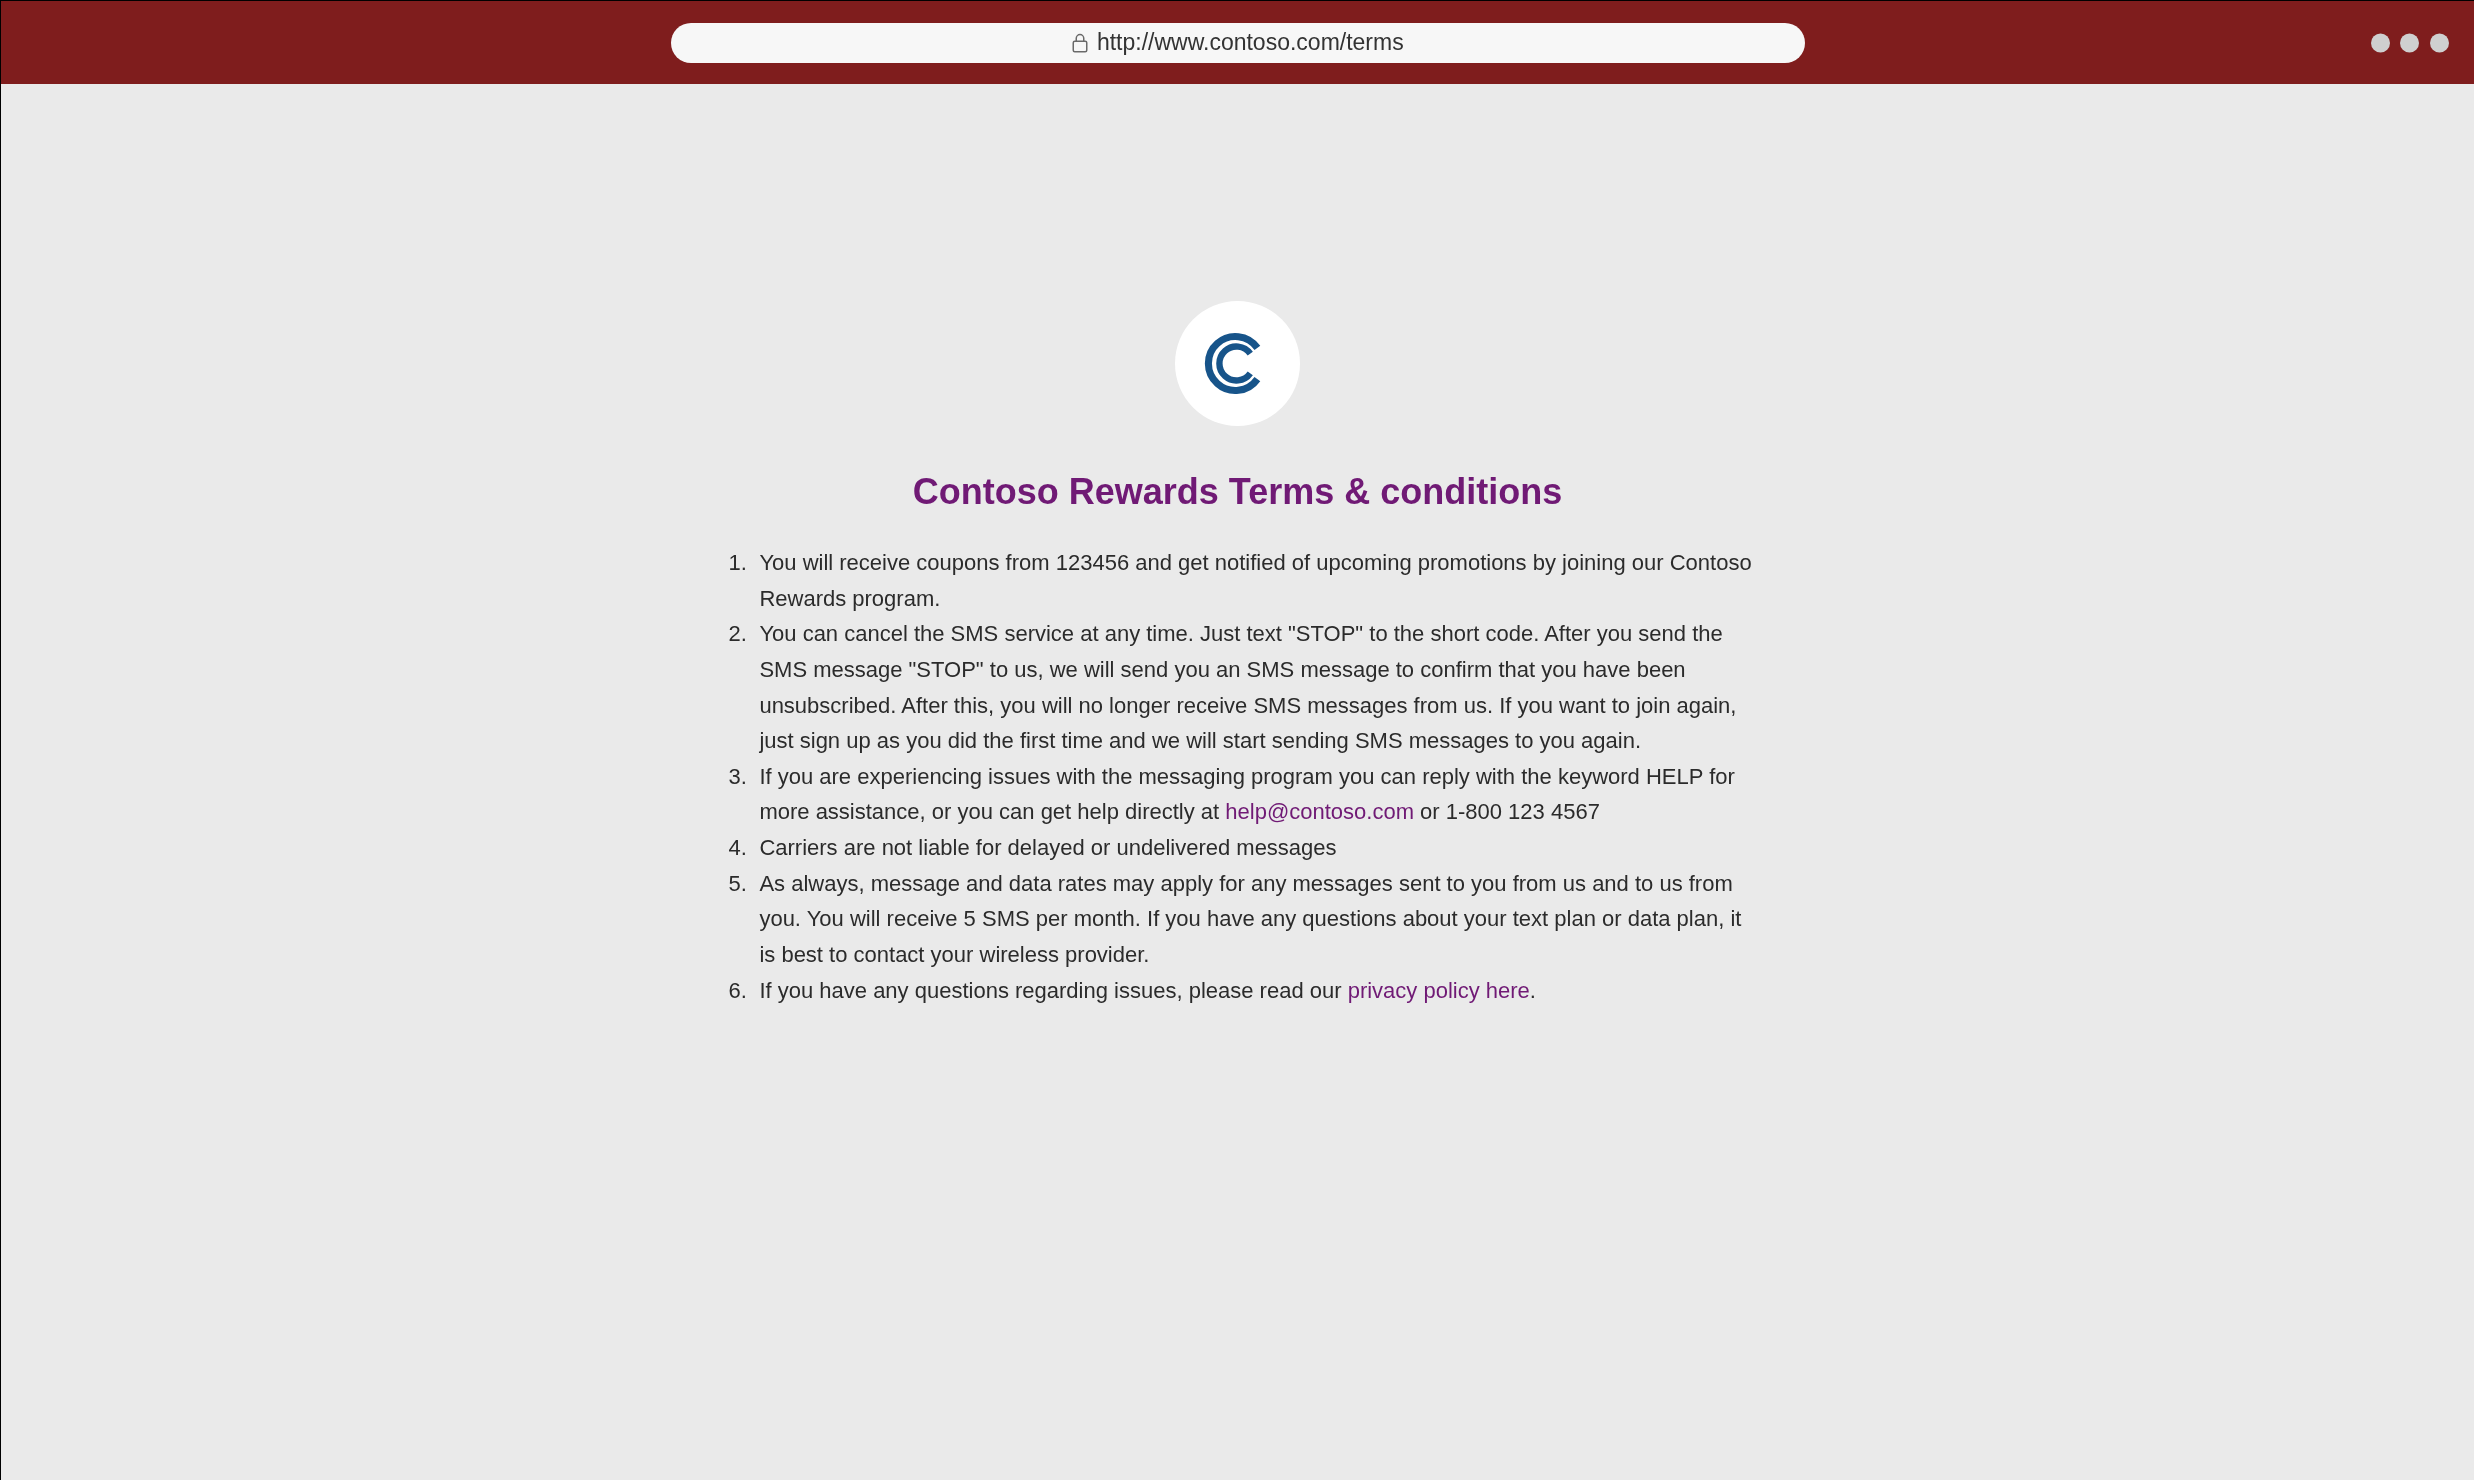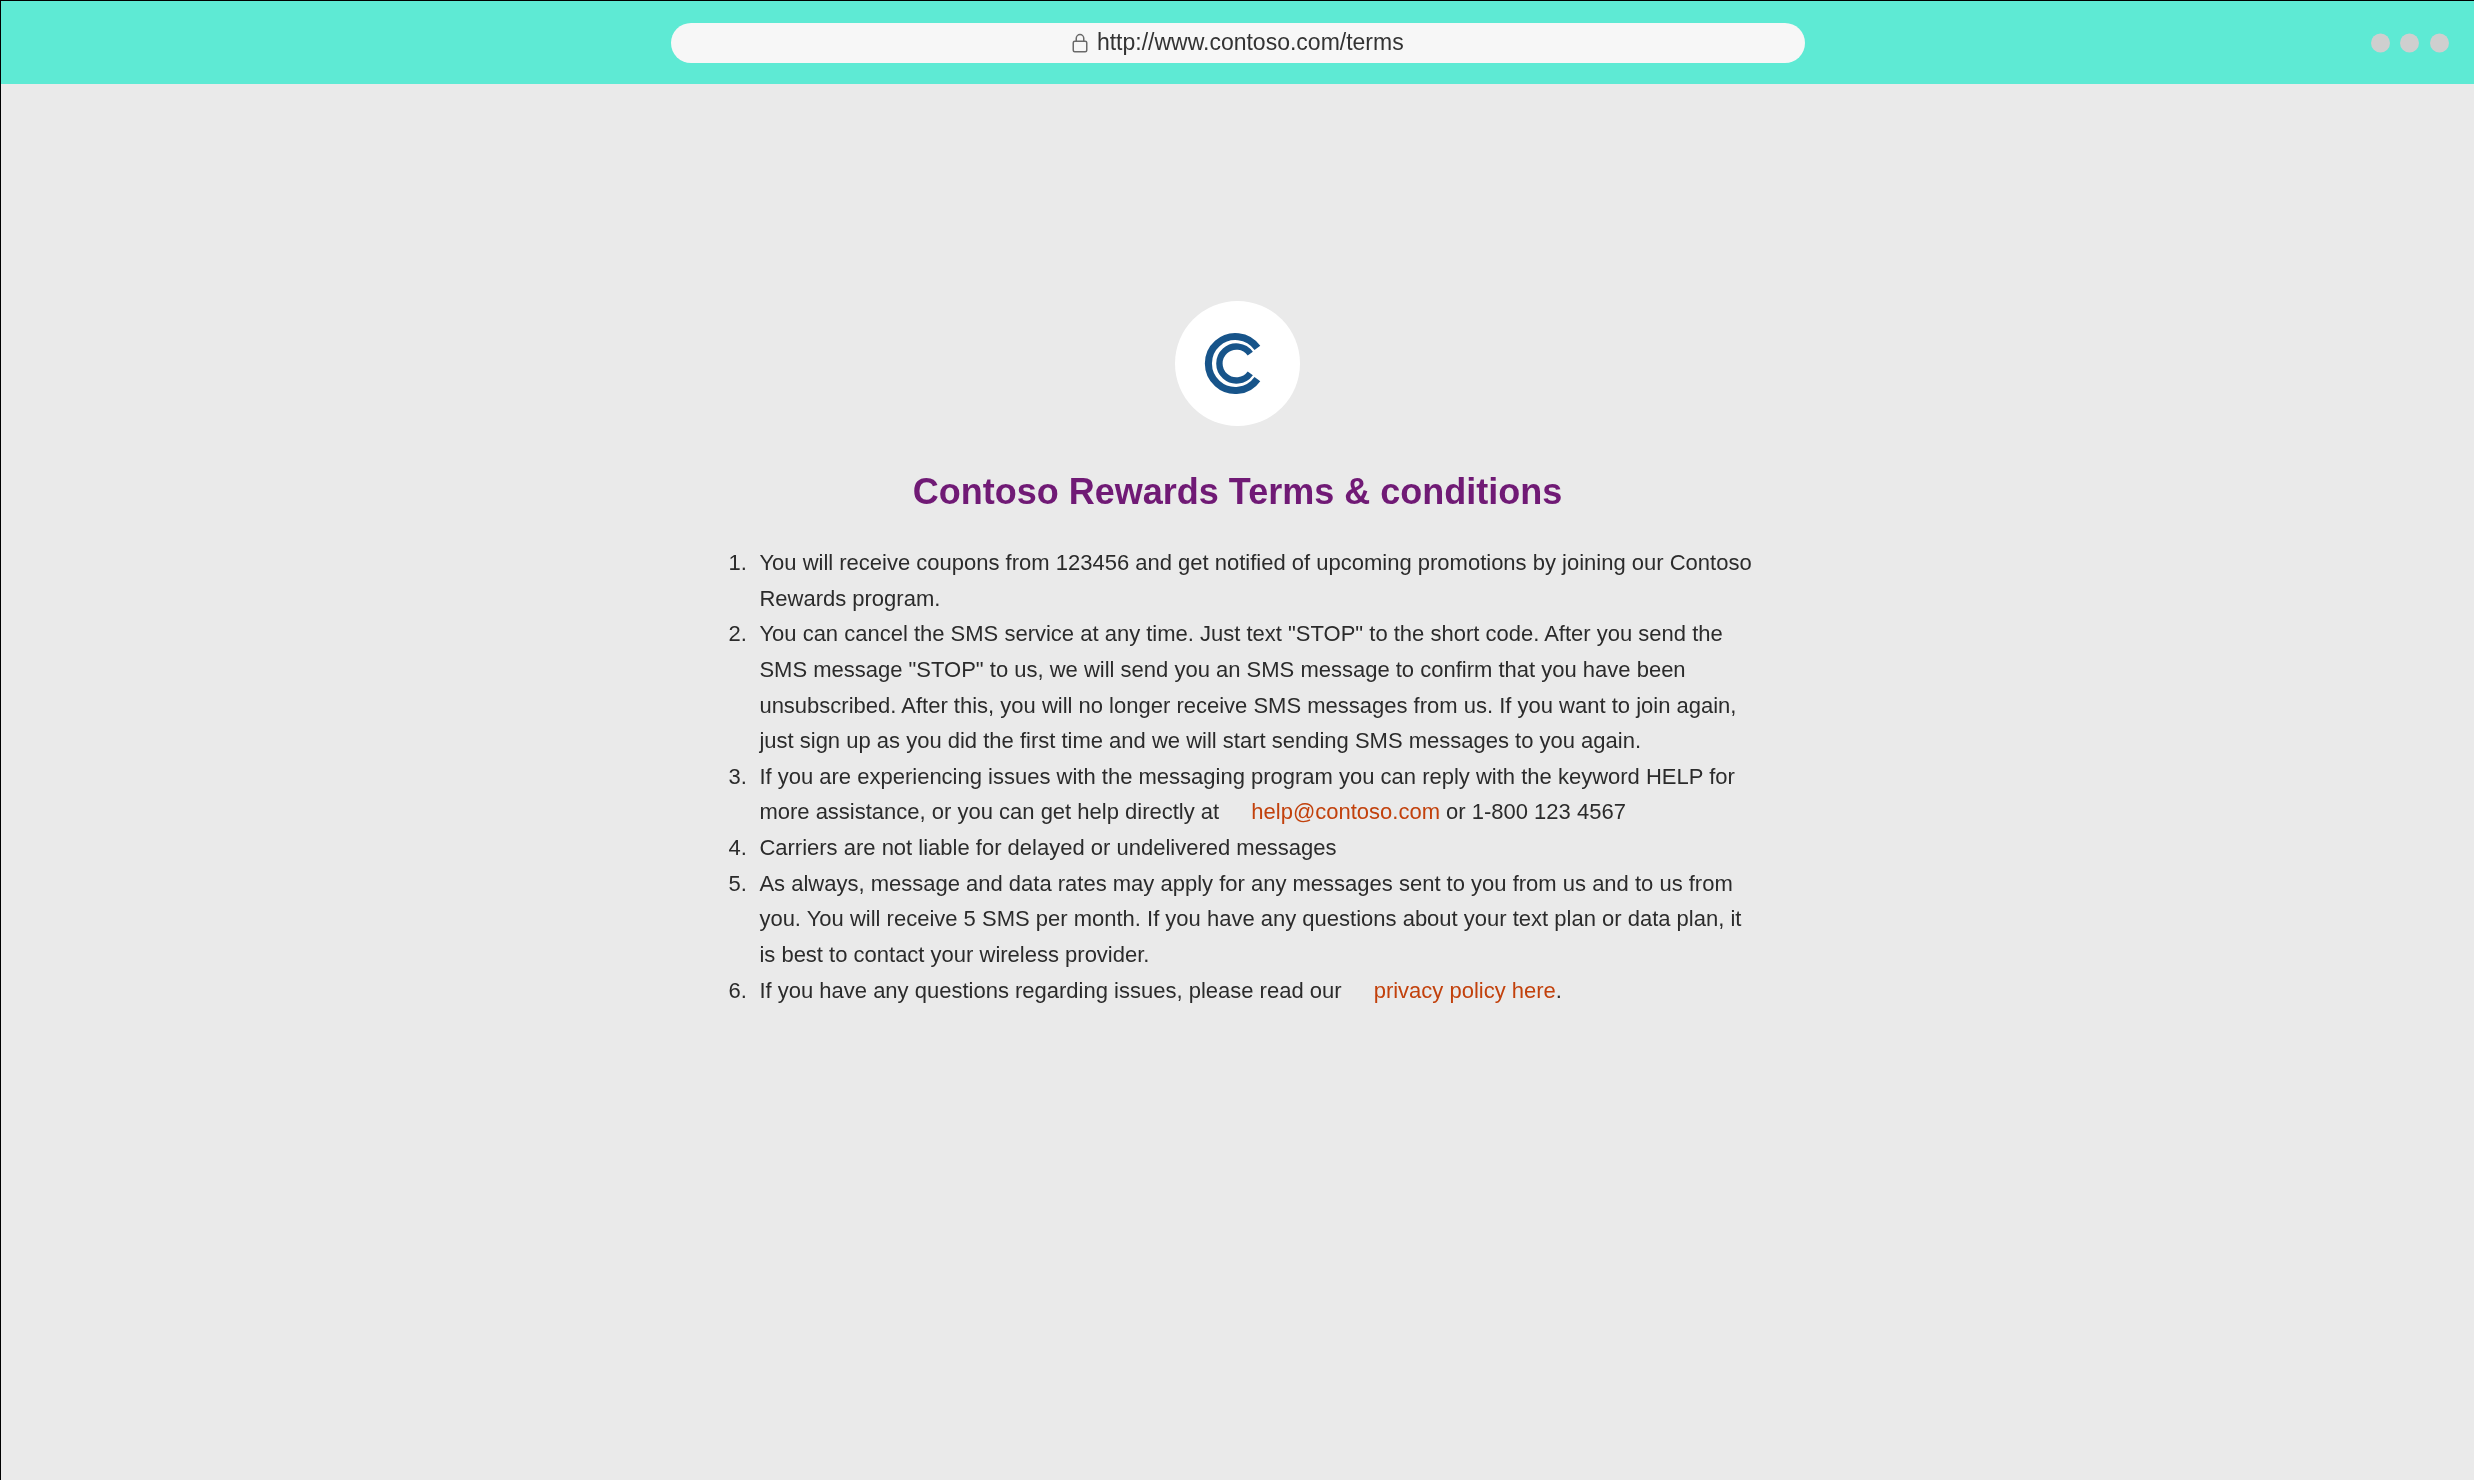--- a/index.html
+++ b/index.html
@@ -17,21 +17,21 @@
     .browser-window {
       width: 100%;
       height: 100%;
       background: #eaeaea;
       display: flex;
       flex-direction: column;
       border: 1.9px solid #000;
     }
     .browser-toolbar {
       height: 83px;
-      background: #5eead4;
+      background: #7f1d1d;
       display: flex;
       align-items: center;
       justify-content: center;
       position: relative;
       flex-shrink: 0;
     }
     .address-bar {
       width: 1134px;
       height: 40px;
       background: #f7f7f7;
@@ -91,23 +91,22 @@
       font-size: 22px;
       line-height: 1.62;
       color: #2b2b2b;
       padding-left: 38px;
     }
     .terms-list li {
       margin-bottom: 0;
       padding-left: 6.4px;
     }
     .link {
-      color: #c2410c;
+      color: #701a75;
       text-decoration: none;
-      margin-left: 26px;
     }
   </style>
 </head>
 <body>
 
 <div class="browser-window">
   <div class="browser-toolbar">
     <div class="address-bar">
       <span class="lock-icon">
         <svg viewBox="0 0 24 28" width="18" height="21.7">

